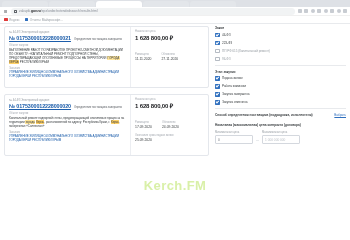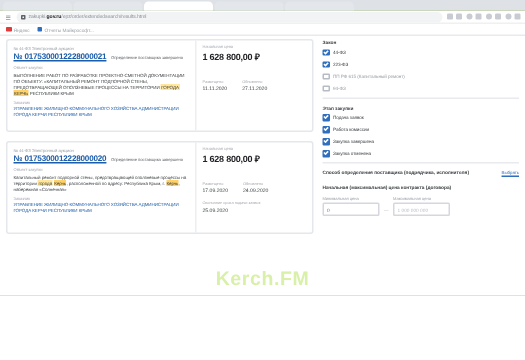--- a/index.html
+++ b/index.html
@@ -2,21 +2,21 @@
 <html lang="ru"><head>
 <meta charset="utf-8">
 <style>
   * { box-sizing: border-box; margin: 0; padding: 0; }
   html, body {
     width: 350px; height: 197px;
     font-family: "Liberation Sans", sans-serif;
     background: #ffffff;
     overflow: hidden;
   }
-  #app { position: relative; width: 350px; height: 197px; background: #4d7c0f; }
+  #app { position: relative; width: 350px; height: 197px; background: #701a75; }
 
   
   .tabstrip {
     height: 7px; background: #dee1e6;
     display: flex; align-items: flex-end; gap: 1px; padding-left: 2px;
   }
   .tab {
     height: 6px; width: 46px; background: #f1f3f4;
     border-radius: 3px 3px 0 0;
   }

